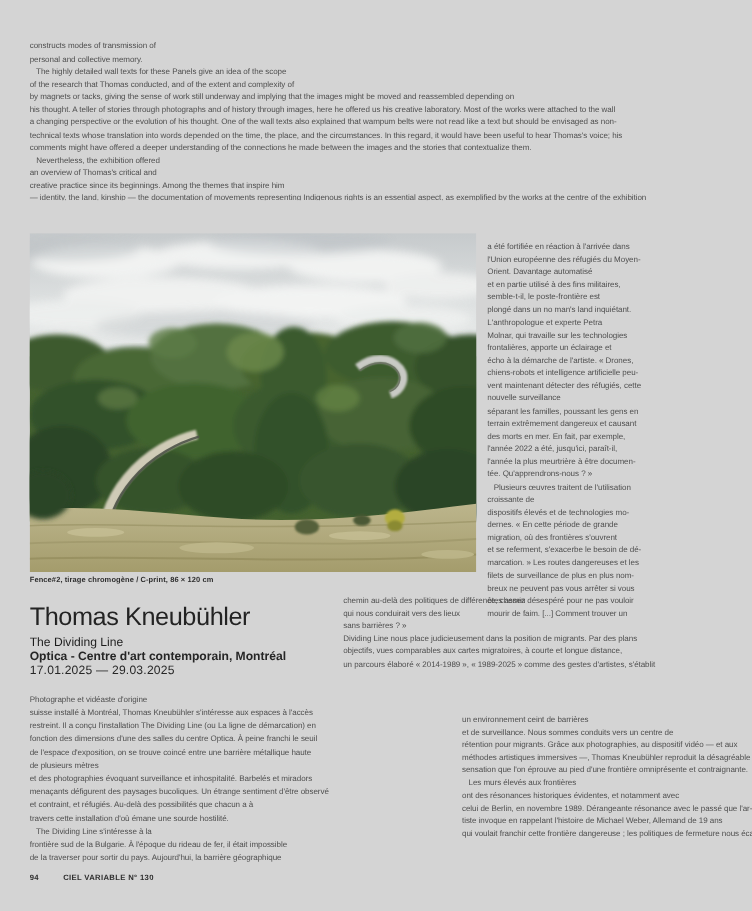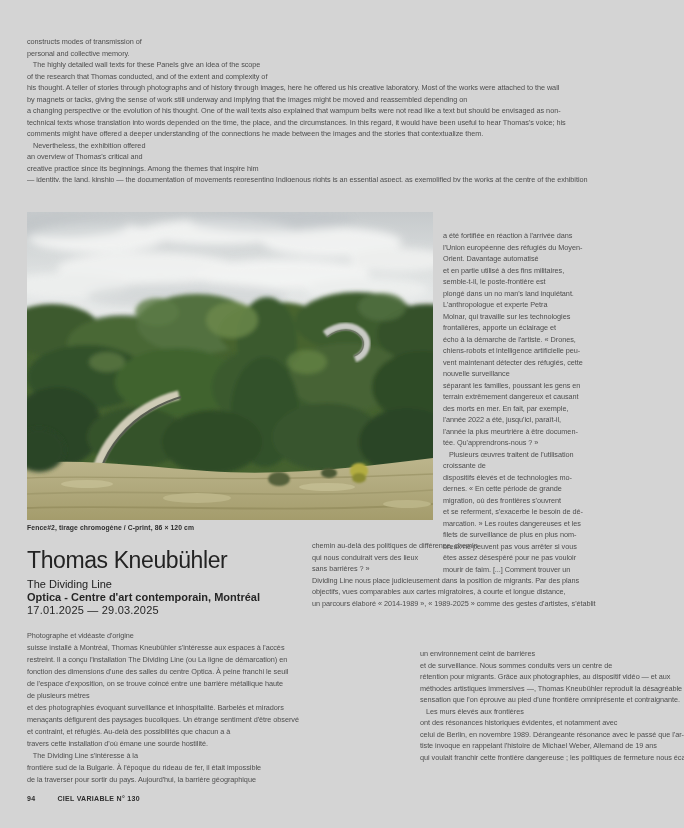--- a/index.html
+++ b/index.html
@@ -25,22 +25,22 @@
   svg{display:block}
 </style>
 </head>
 <body style="background: rgb(212, 212, 212);">
 
 <div class="abs smalltxt" style="left:27px;top:36px;width:636px;height:146px;overflow:hidden">
     <div class="tl">constructs modes of transmission of</div>
     <div class="tl">personal and collective memory.</div>
     <div class="tl">   The highly detailed wall texts for these Panels give an idea of the scope</div>
     <div class="tl">of the research that Thomas conducted, and of the extent and complexity of</div>
+    <div class="tl">by magnets or tacks, giving the sense of work still underway and implying that the images might be moved and reassembled depending on</div>
     <div class="tl">his thought. A teller of stories through photographs and of history through images, here he offered us his creative laboratory. Most of the works were attached to the wall</div>
-    <div class="tl">by magnets or tacks, giving the sense of work still underway and implying that the images might be moved and reassembled depending on</div>
     <div class="tl">a changing perspective or the evolution of his thought. One of the wall texts also explained that wampum belts were not read like a text but should be envisaged as non-</div>
     <div class="tl">technical texts whose translation into words depended on the time, the place, and the circumstances. In this regard, it would have been useful to hear Thomas's voice; his</div>
     <div class="tl">comments might have offered a deeper understanding of the connections he made between the images and the stories that contextualize them.</div>
     <div class="tl">   Nevertheless, the exhibition offered</div>
     <div class="tl">an overview of Thomas's critical and</div>
     <div class="tl">creative practice since its beginnings. Among the themes that inspire him</div>
     <div class="tl">— identity, the land, kinship — the documentation of movements representing Indigenous rights is an essential aspect, as exemplified by the works at the centre of the exhibition</div>
   </div>
 
 <div class="abs" style="left:27px;top:212px;width:406px;height:308px">
@@ -140,21 +140,21 @@
         <ellipse cx="332" cy="259" rx="9" ry="8" fill="#b3ad3f"></ellipse>
         <ellipse cx="332" cy="266" rx="7" ry="5" fill="#8a8a30"></ellipse>
       </g>
       <ellipse cx="12" cy="238" rx="26" ry="22" fill="#2c4526" filter="url(#b2)"></ellipse>
     </g>
   </svg>
 </div>
 
 <div class="abs caption" style="left:27px;top:524px">Fence#2, tirage chromogène / C-print, 86 × 120 cm</div>
 
-<div class="abs smalltxt" style="left:443px;top:230px;width:220px;height:348px;overflow:hidden">
+<div class="abs smalltxt" style="left:443px;top:218px;width:220px;height:348px;overflow:hidden">
     <div class="tl">a été fortifiée en réaction à l'arrivée dans</div>
     <div class="tl">l'Union européenne des réfugiés du Moyen-</div>
     <div class="tl">Orient. Davantage automatisé</div>
     <div class="tl">et en partie utilisé à des fins militaires,</div>
     <div class="tl">semble-t-il, le poste-frontière est</div>
     <div class="tl">plongé dans un no man's land inquiétant.</div>
     <div class="tl">L'anthropologue et experte Petra</div>
     <div class="tl">Molnar, qui travaille sur les technologies</div>
     <div class="tl">frontalières, apporte un éclairage et</div>
     <div class="tl">écho à la démarche de l'artiste. « Drones,</div>

